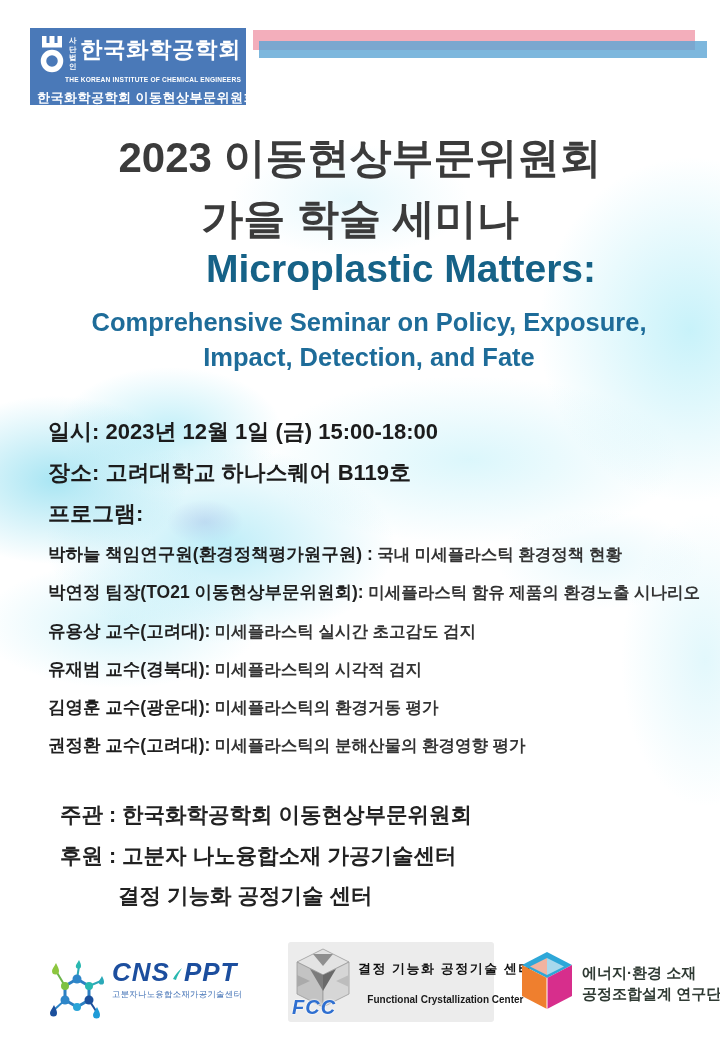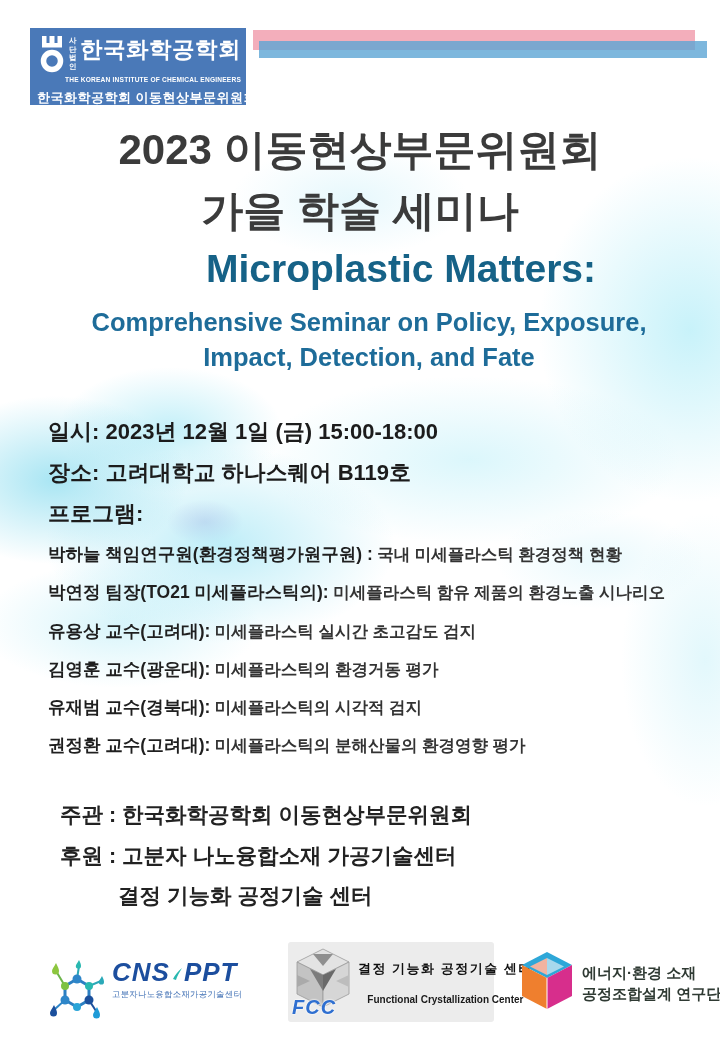--- a/index.html
+++ b/index.html
@@ -21,21 +21,21 @@
   .logo-top{display:flex;align-items:flex-start;}
   .kiche-icon{flex:0 0 30px;margin-top:2px;}
   .badge{width:16px;font-size:7.5px;line-height:1.15;word-break:break-all;margin:4px 2px 0 2px;font-weight:bold;}
   .org-name{font-size:22.5px;font-weight:800;letter-spacing:.5px;white-space:nowrap;margin-top:1px;}
   .org-en{font-size:6.6px;font-weight:bold;letter-spacing:.2px;text-align:right;margin-top:-1px;white-space:nowrap;}
   .division{font-size:13px;font-weight:800;text-align:center;margin-top:6px;letter-spacing:.5px;white-space:nowrap;}
   
   .stripe-pink{position:absolute;left:253px;top:30px;width:442px;height:20px;background:#f3aebb;}
   .stripe-blue{position:absolute;left:259px;top:41px;width:448px;height:17px;background:rgba(92,165,213,.80);}
   
-  .title-ko{position:absolute;left:0;top:120px;width:720px;text-align:center;font-size:42px;font-weight:800;color:#3b3b3b;line-height:1.45;}
+  .title-ko{position:absolute;left:0;top:128px;width:720px;text-align:center;font-size:42px;font-weight:800;color:#3b3b3b;line-height:1.45;}
   .title-en{position:absolute;left:0;top:247px;width:720px;text-align:center;font-size:39px;font-weight:800;color:#166287;padding-left:41px;}
   .subtitle{position:absolute;left:0;top:305px;width:720px;text-align:center;font-size:25.5px;font-weight:800;color:#1e6c99;line-height:1.38;padding-left:9px;}
   
   .details{position:absolute;left:48px;top:420px;color:#1c1c1c;}
   .details div{font-size:22px;font-weight:800;margin-bottom:17px;line-height:1.1;}
   
   .program{position:absolute;left:48px;top:543px;}
   .program-item{margin-bottom:15.5px;line-height:1.3;white-space:nowrap;}
   .speaker{font-size:17.5px;font-weight:800;color:#1f1f1f;}
   .topic{font-size:16.5px;font-weight:600;color:#333;}
@@ -96,34 +96,34 @@
     <div>장소: 고려대학교 하나스퀘어 B119호</div>
     <div>프로그램:</div>
   </div>
 
   <div class="program">
     <div class="program-item">
       <span class="speaker">박하늘 책임연구원(환경정책평가원구원) :</span>
       <span class="topic">국내 미세플라스틱 환경정책 현황</span>
     </div>
     <div class="program-item">
-      <span class="speaker">박연정 팀장(TO21 미세플라스틱의):</span>
+      <span class="speaker">박연정 팀장(TO21 이동현상부문위원회):</span>
       <span class="topic">미세플라스틱 함유 제품의 환경노출 시나리오</span>
     </div>
     <div class="program-item">
       <span class="speaker">유용상 교수(고려대):</span>
       <span class="topic">미세플라스틱 실시간 초고감도 검지</span>
     </div>
     <div class="program-item">
+      <span class="speaker">유재범 교수(경북대):</span>
+      <span class="topic">미세플라스틱의 시각적 검지</span>
+    </div>
+    <div class="program-item">
       <span class="speaker">김영훈 교수(광운대):</span>
       <span class="topic">미세플라스틱의 환경거동 평가</span>
-    </div>
-    <div class="program-item">
-      <span class="speaker">유재범 교수(경북대):</span>
-      <span class="topic">미세플라스틱의 시각적 검지</span>
     </div>
     <div class="program-item">
       <span class="speaker">권정환 교수(고려대):</span>
       <span class="topic">미세플라스틱의 분해산물의 환경영향 평가</span>
     </div>
   </div>
 
   <div class="organizers">
     <div>주관 : 한국화학공학회 이동현상부문위원회</div>
     <div>후원 :  고분자 나노융합소재 가공기술센터</div>

